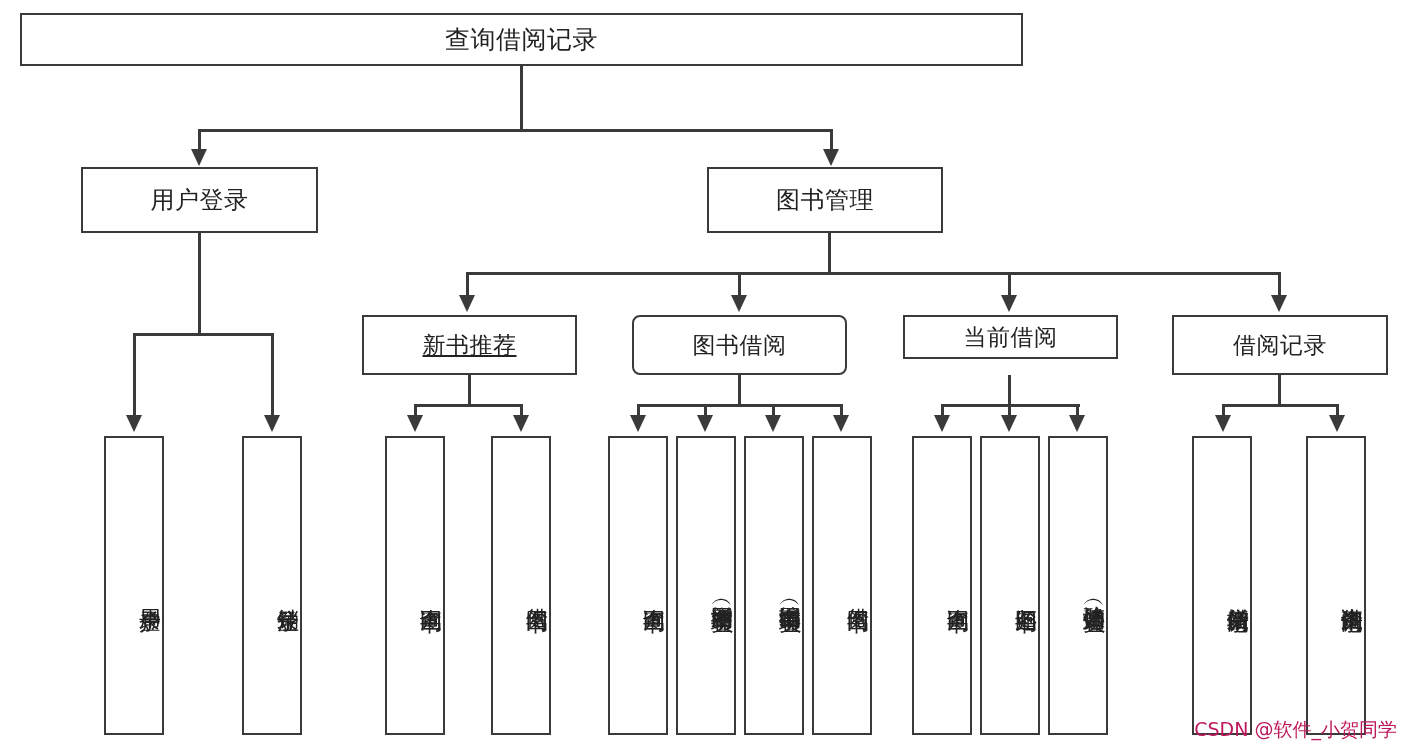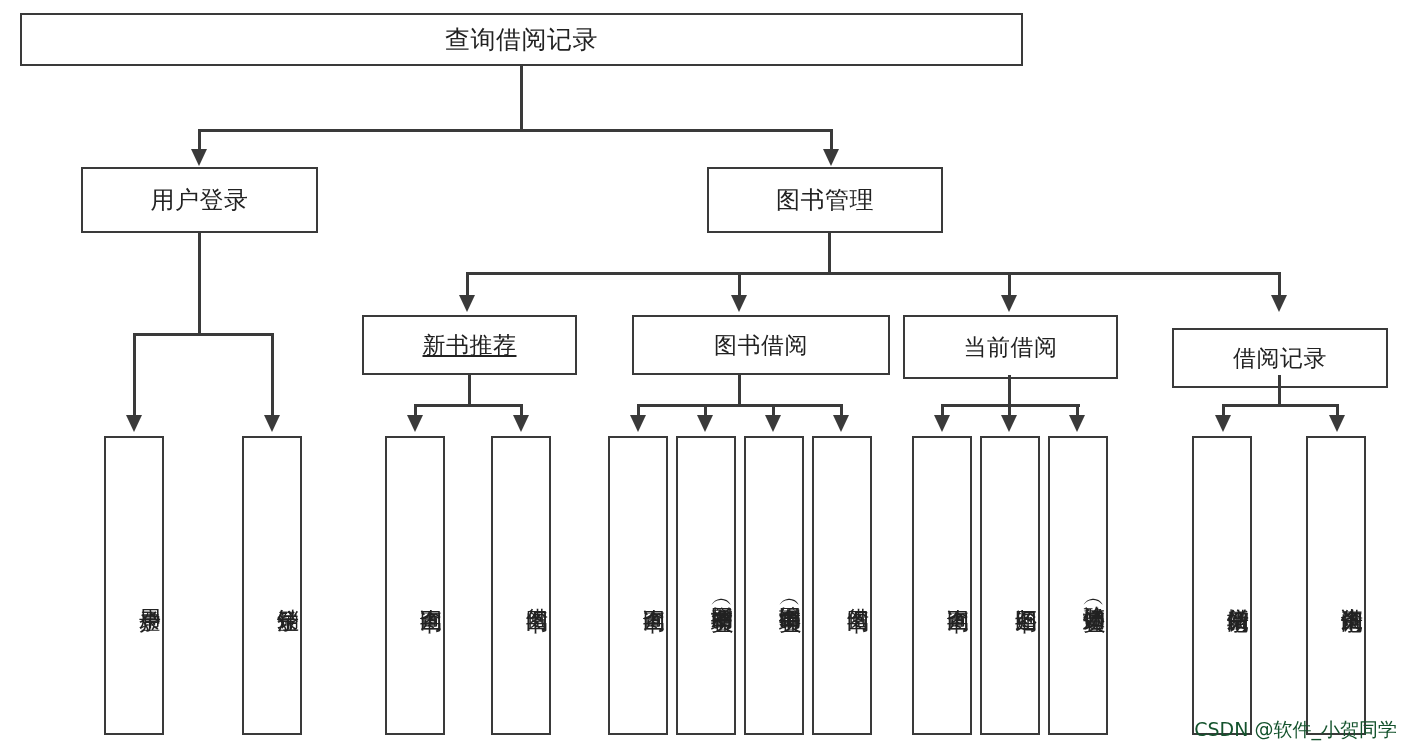--- a/index.html
+++ b/index.html
@@ -66,21 +66,21 @@
     border-left:8px solid transparent;
     border-right:8px solid transparent;
     border-top:17px solid #3a3a3a;
   }
   
   #watermark{
     position:absolute;
     right:8px;
     bottom:4px;
     font-size:19px;
-    color:#14532d;
+    color:#be185d;
     white-space:nowrap;
     pointer-events:none;
     font-family:"DejaVu Sans","Liberation Sans",sans-serif;
   }
 </style>
 </head>
 <body>
 
 <div id="canvas">
 
@@ -112,25 +112,25 @@
   <div class="arrow" style="left:459px;top:295px;"></div>
   <div class="vline" style="left:738px;top:272px;height:25px;"></div>
   <div class="arrow" style="left:731px;top:295px;"></div>
   <div class="vline" style="left:1008px;top:272px;height:25px;"></div>
   <div class="arrow" style="left:1001px;top:295px;"></div>
   <div class="vline" style="left:1278px;top:272px;height:25px;"></div>
   <div class="arrow" style="left:1271px;top:295px;"></div>
 
   <div class="node lvl3" style="left:362px;top:315px;width:215px;height:60px;text-decoration:underline;">新书推荐</div>
 
-  <div class="node lvl3" style="left:632px;top:315px;width:258px;height:60px;">图书借阅</div>
+  <div class="node lvl3" style="left:632px;top:315px;width:215px;height:60px;border-radius:8px;">图书借阅</div>
 
-  <div class="node lvl3" style="left:903px;top:315px;width:215px;height:64px;">当前借阅</div>
+  <div class="node lvl3" style="left:903px;top:315px;width:215px;height:44px;">当前借阅</div>
 
-  <div class="node lvl3" style="left:1172px;top:315px;width:216px;height:60px;margin-top:13px;">借阅记录</div>
+  <div class="node lvl3" style="left:1172px;top:315px;width:216px;height:60px;">借阅记录</div>
 
   <div class="vline" style="left:468px;top:375px;height:32px;"></div>
   <div class="hline" style="left:416px;top:404px;width:106px;"></div>
   <div class="vline" style="left:414px;top:404px;height:14px;"></div>
   <div class="arrow" style="left:407px;top:415px;"></div>
   <div class="vline" style="left:520px;top:404px;height:14px;"></div>
   <div class="arrow" style="left:513px;top:415px;"></div>
 
   <div class="vline" style="left:738px;top:375px;height:32px;"></div>
   <div class="hline" style="left:639px;top:404px;width:203px;"></div>

